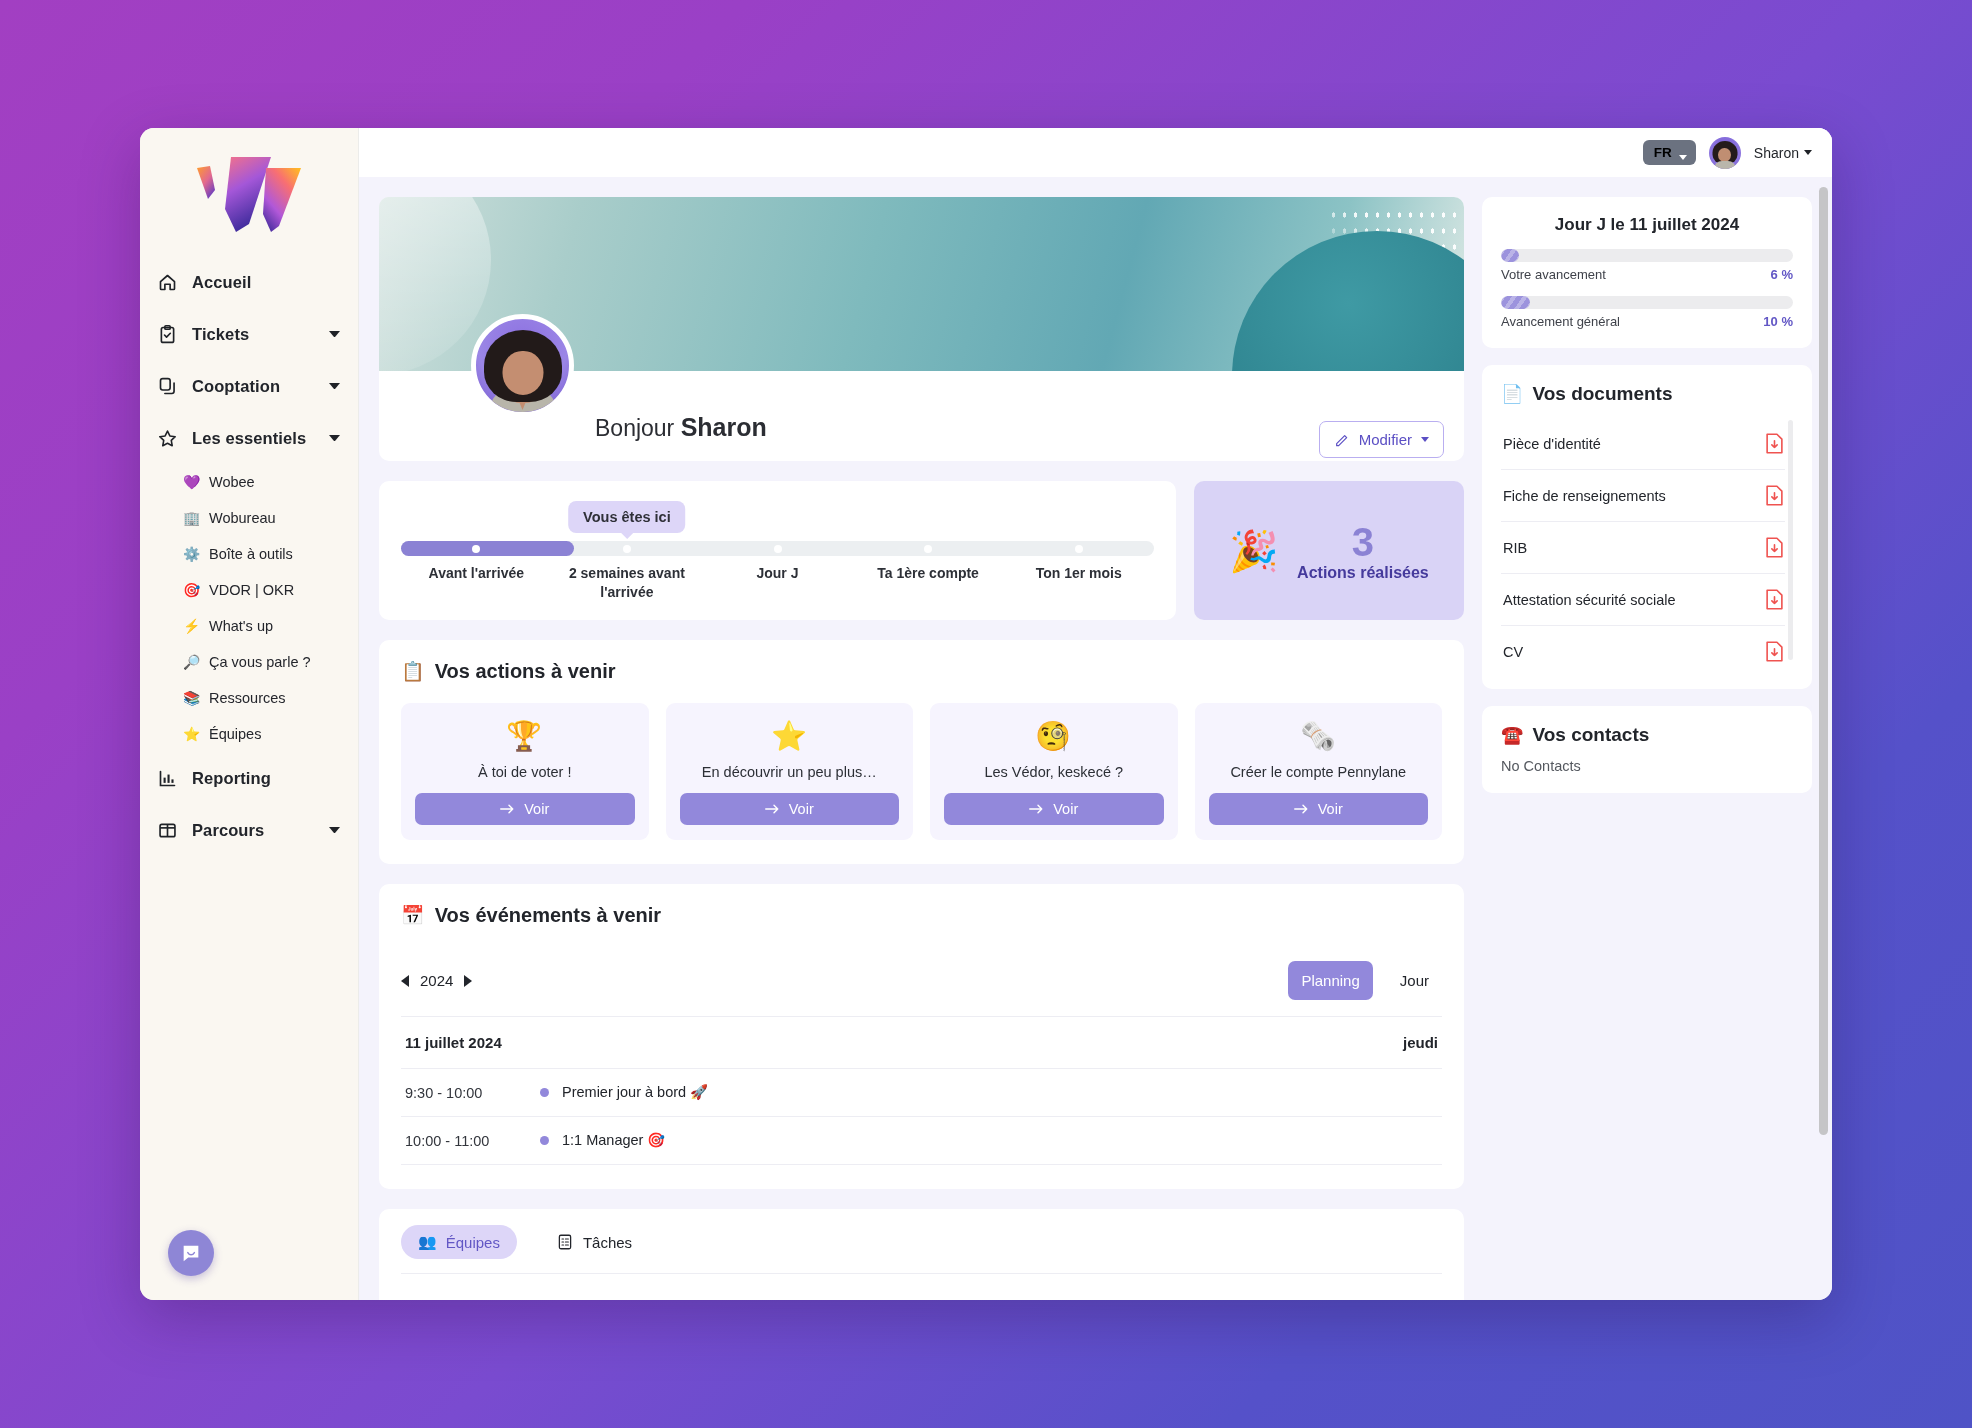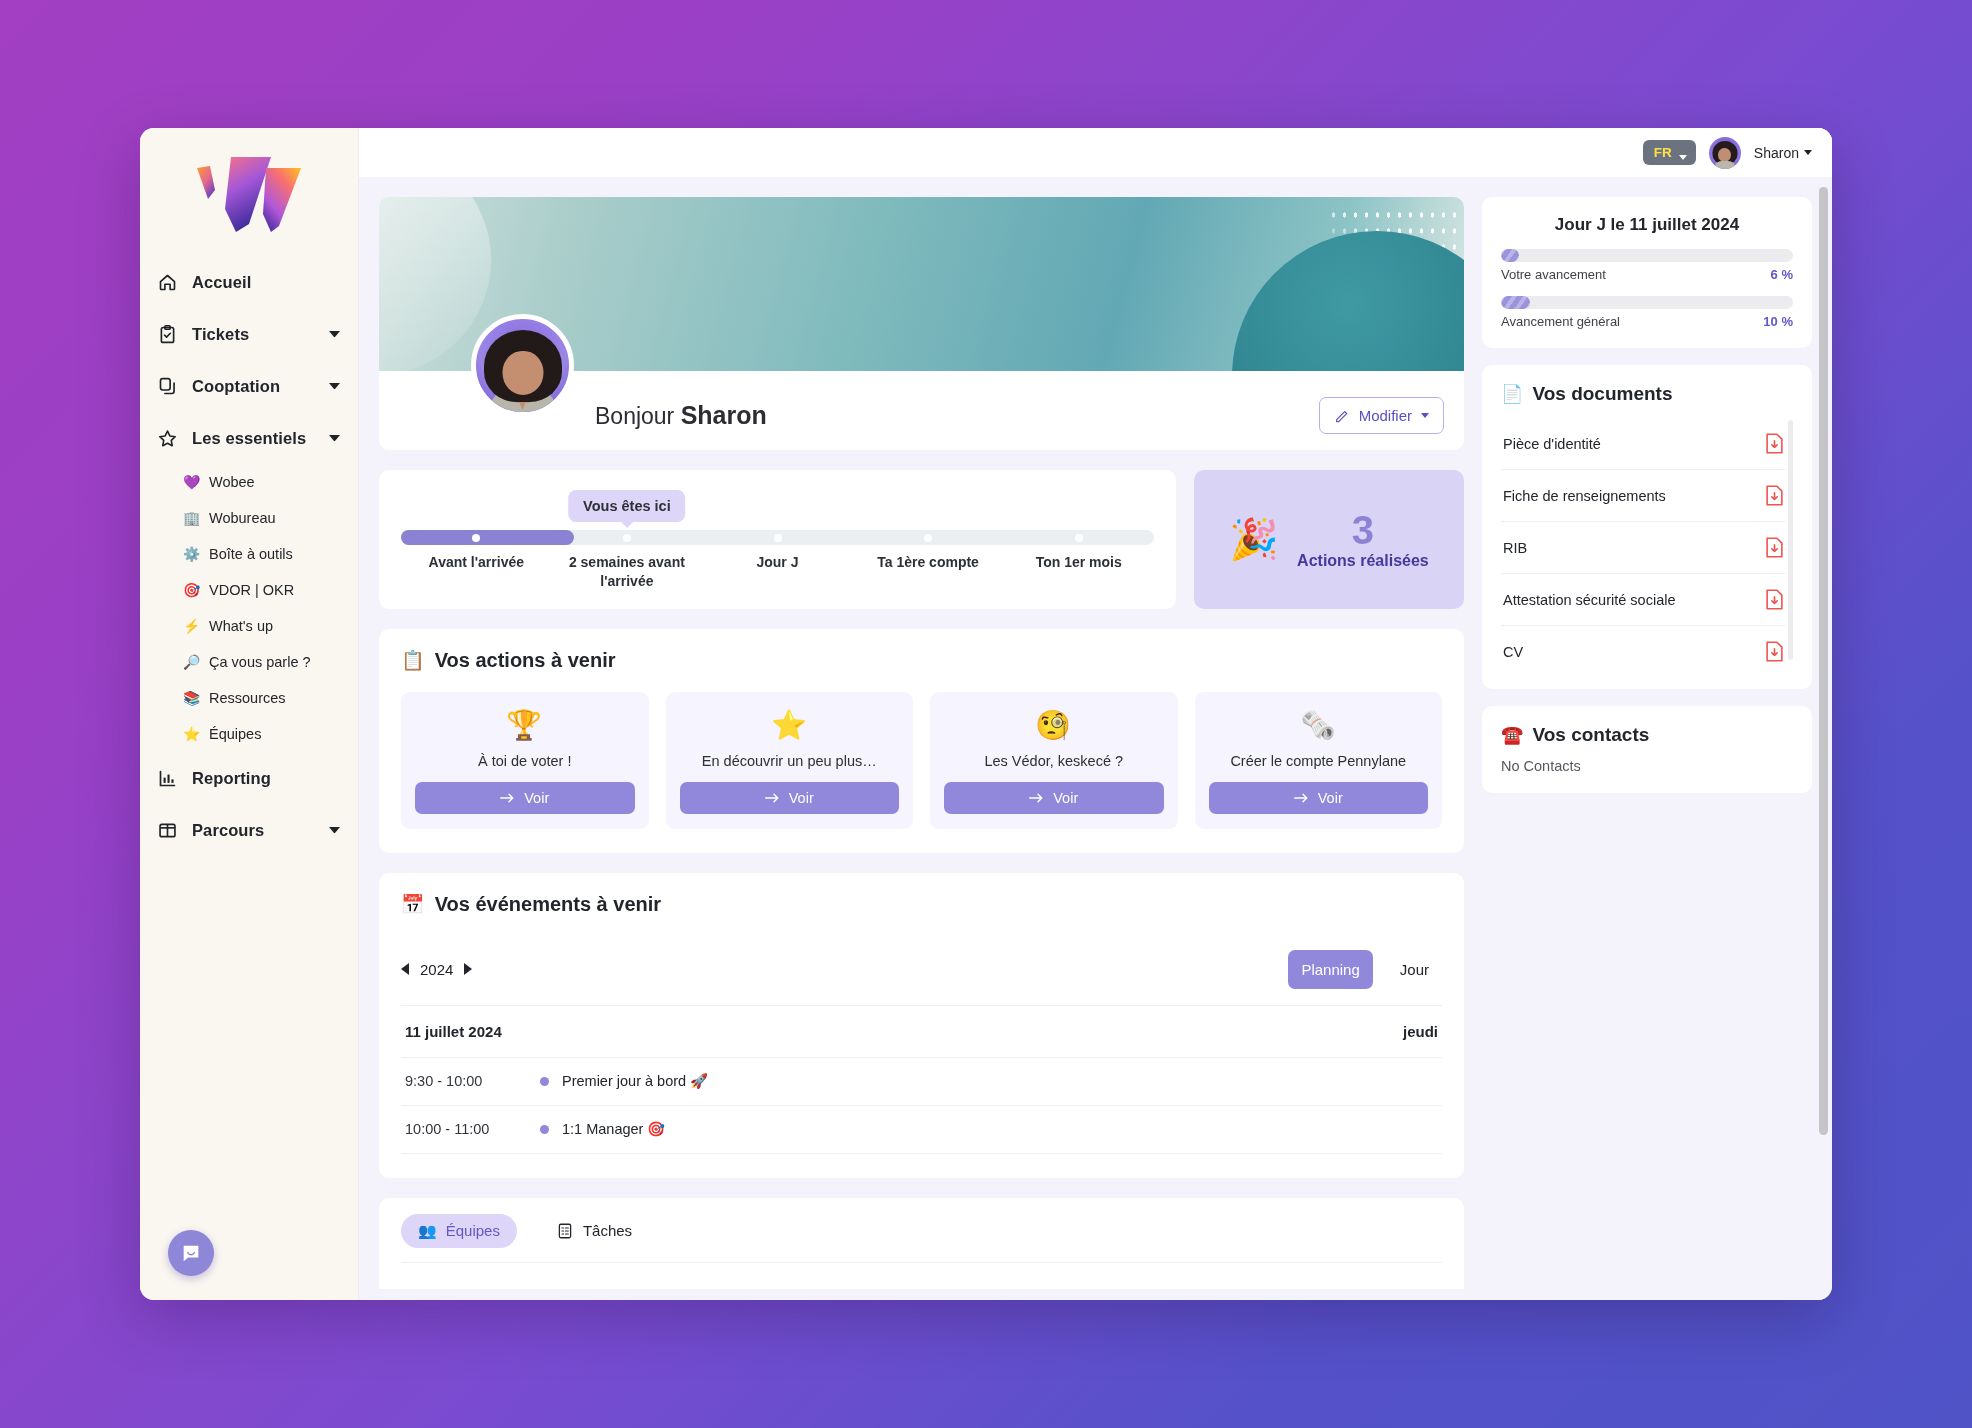--- a/index.html
+++ b/index.html
@@ -78,21 +78,21 @@
   #right-col { flex: 1; display: flex; flex-direction: column; min-width: 0; background: #f4f3fc; }
 
   
   #topbar {
     height: 49px; flex: 0 0 49px;
     background: #ffffff;
     display: flex; align-items: center; justify-content: flex-end;
     padding-right: 20px; gap: 13px;
   }
   #lang-select {
-    background: #6b7280; color: #fde047;
+    background: #6b7280; color: #000000;
     font-size: 13.5px; font-weight: 700;
     border-radius: 6px;
     padding: 5px 9px 5px 11px;
     display: flex; align-items: flex-end; gap: 7px;
     cursor: pointer;
   }
   #lang-select .caret-w { width: 0; height: 0; border-left: 4px solid transparent; border-right: 4px solid transparent; border-top: 5px solid #fff; }
   .avatar-sm {
     width: 32px; height: 32px; border-radius: 50%;
     background: radial-gradient(circle at 50% 32%, #7a5fd6 0%, #8f78e0 60%, #6d52c8 100%);
@@ -173,21 +173,21 @@
   #hero-avatar .hair::after { content:""; position:absolute; left:50%; top:21px; transform:translateX(-50%); width:41px; height:44px; background:#c48e71; border-radius:48% 48% 50% 50%; }
   #hero-avatar .torso { position:absolute; left:50%; bottom:-6px; transform:translateX(-50%); width:66px; height:30px; background:#b8b5aa; border-radius:22px 22px 0 0; }
   #hero-avatar .torso::after { content:""; position:absolute; left:50%; top:0; transform:translateX(-50%); width:18px; height:22px; background:#c48e71; clip-path: polygon(50% 100%, 0 0, 100% 0); }
 
   #greeting-row { display: flex; align-items: center; justify-content: space-between; padding: 26px 20px 0 216px; }
   #greeting { font-size: 23px; color: #2b2d33; }
   #greeting b { font-weight: 800; font-size: 25px; }
   #modifier-btn {
     border: 1px solid #b9aef0; color: #5b4fc4; background: #fff;
     border-radius: 7px; font-size: 15px;
-    padding: 9px 14px; display: flex; align-items: center; gap: 9px; cursor: pointer;
+    padding: 9px 14px; display: flex; align-items: center; gap: 9px; cursor: pointer; margin-top: 24px;
   }
   #modifier-btn .caret-p { width:0; height:0; border-left:4.5px solid transparent; border-right:4.5px solid transparent; border-top:5.5px solid #5b4fc4; }
 
   
   #tl-row { display: flex; gap: 18px; }
   #timeline-card { flex: 1; background: #fff; border-radius: 10px; padding: 20px 22px 18px 22px; }
   #tooltip-wrap { height: 40px; position: relative; }
   #here-tip {
     position: absolute; left: 14.1%; transform: translateX(-50%);
     background: #ddd6f8; color: #2f3038; font-size: 14.5px; font-weight: 600;

